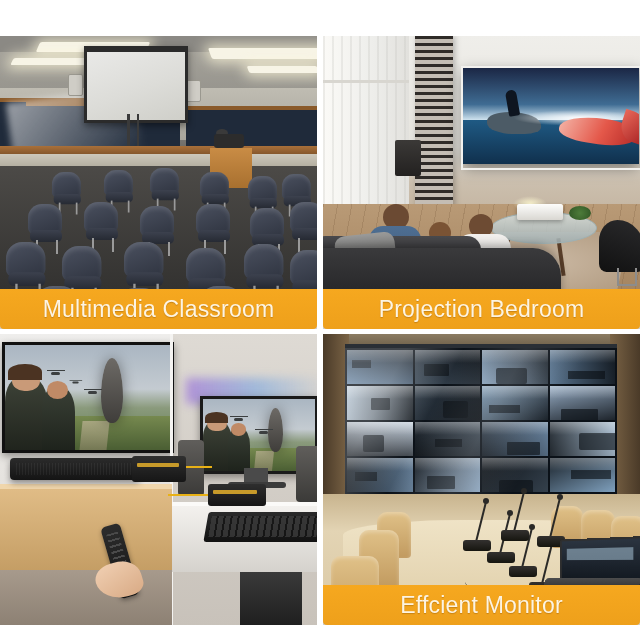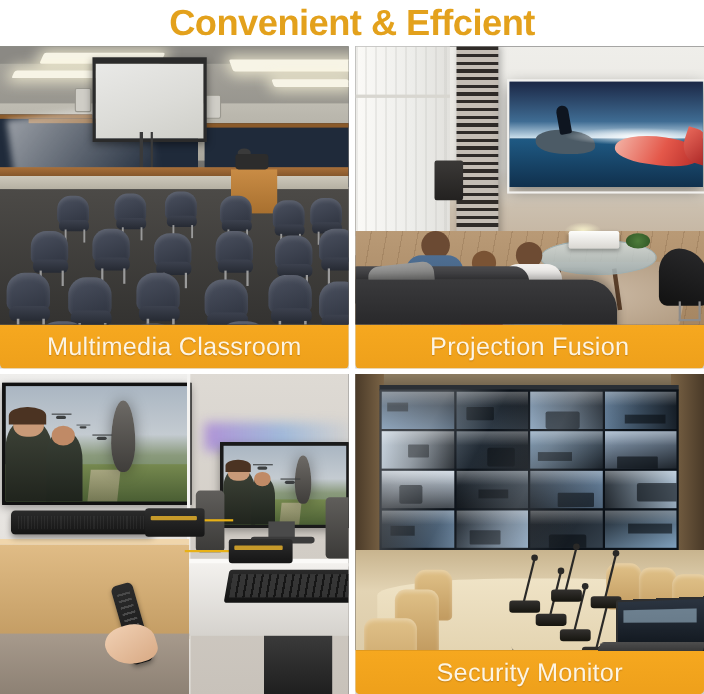--- a/index.html
+++ b/index.html
@@ -29,20 +29,21 @@
 
   
   .grid{
     position:relative;
     width:640px;height:463px;
     display:grid;
     grid-template-columns:317px 317px;
     grid-template-rows:293px 291px;
     column-gap:6px;row-gap:5px;
     background:#ffffff;
+    margin-top:36px;
   }
   .cell{
     position:relative;
     overflow:hidden;
     background:#cfcfcf;
     display:flex;flex-direction:column;
   }
   .photo{
     position:relative;
     flex:1 1 auto;
@@ -212,23 +213,20 @@
   .c4-lbase{position:absolute;left:0;top:40px;width:96px;height:16px;background:linear-gradient(180deg,#4d4d4d,#232323);border-radius:3px;transform:skewX(-22deg);}
   .c4-cable{position:absolute;border-bottom:2px solid #1d1d1d;border-radius:0 0 60% 60%;}
   .c4-cb1{left:142px;top:236px;width:86px;height:22px;}
   .c4-cb2{left:158px;top:248px;width:70px;height:18px;}
 </style>
 </head>
 <body>
 
 <div class="page">
 
-  <div class="title-bar">
-    <div class="title-text">Convenient &amp; Effcient</div>
-  </div>
 
   <div class="grid">
 
     <div class="cell">
       <div class="photo">
         <div class="room1">
           <div class="c1-ceiling"></div>
           <div class="c1-beam"></div>
           <div class="c1-wall"></div>
           <div class="c1-light c1-l1"></div>
@@ -394,21 +392,21 @@
             </div>
           <div class="p c2-p3" style="left:134px;top:174px;">
               <div class="head"></div>
               <div class="body"></div>
             </div>
           <div class="c2-sofa-back"></div>
           <div class="c2-cushion"></div>
           <div class="c2-sofa"></div>
         </div>
       </div>
-      <div class="caption">Projection Fusion</div>
+      <div class="caption">Projection Bedroom</div>
     </div>
 
     <div class="cell">
       <div class="photo">
         <div class="room3">
           <div class="c3-left"></div>
           <div class="c3-right"></div>
           <div class="c3-wallglow"></div>
           <div class="c3-bigscreen">
             <div class="mv">
@@ -582,17 +580,17 @@
 
           <div class="c4-cable c4-cb1"></div>
           <div class="c4-cable c4-cb2"></div>
 
           <div class="c4-laptop">
             <div class="c4-lscreen"></div>
             <div class="c4-lbase"></div>
           </div>
         </div>
       </div>
-      <div class="caption">Security Monitor</div>
+      <div class="caption">Effcient Monitor</div>
     </div>
 
   </div>
 </div>
 
 </body></html>

